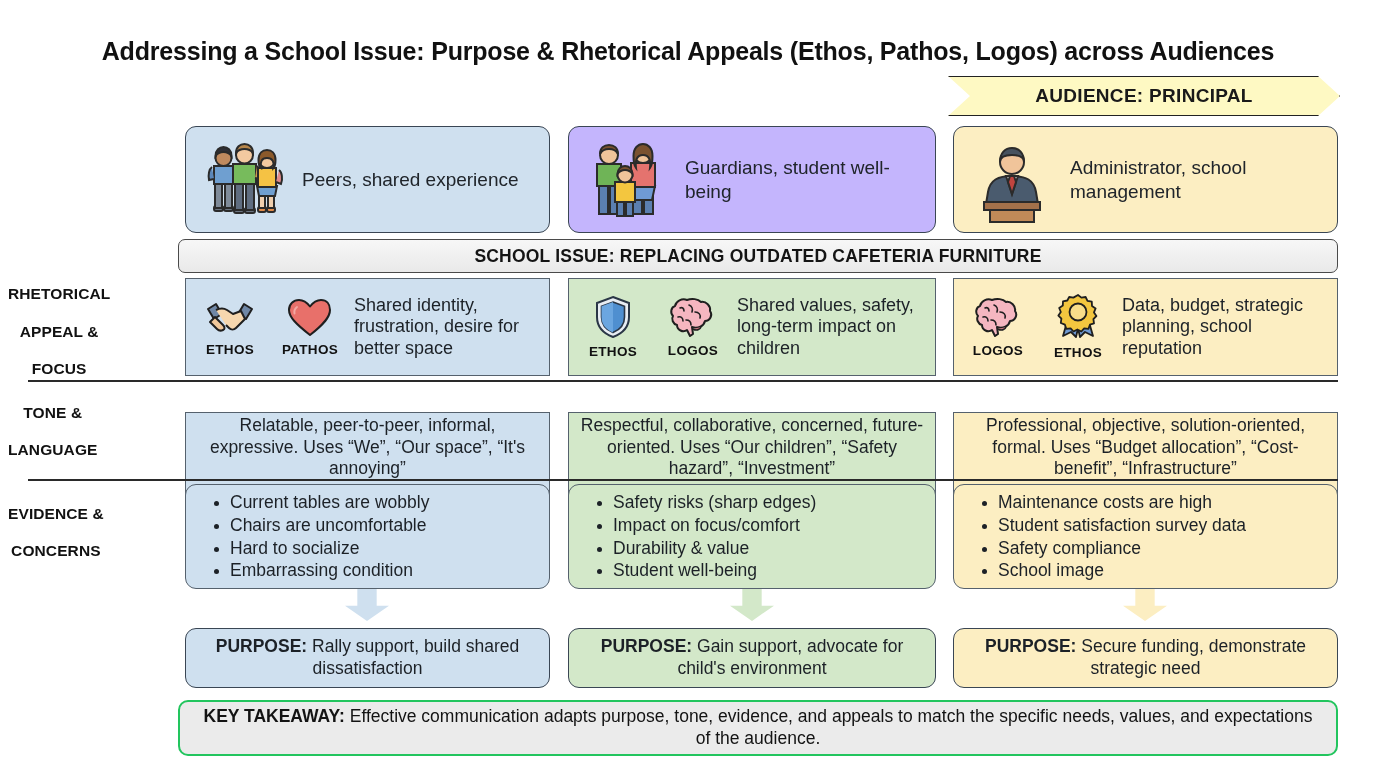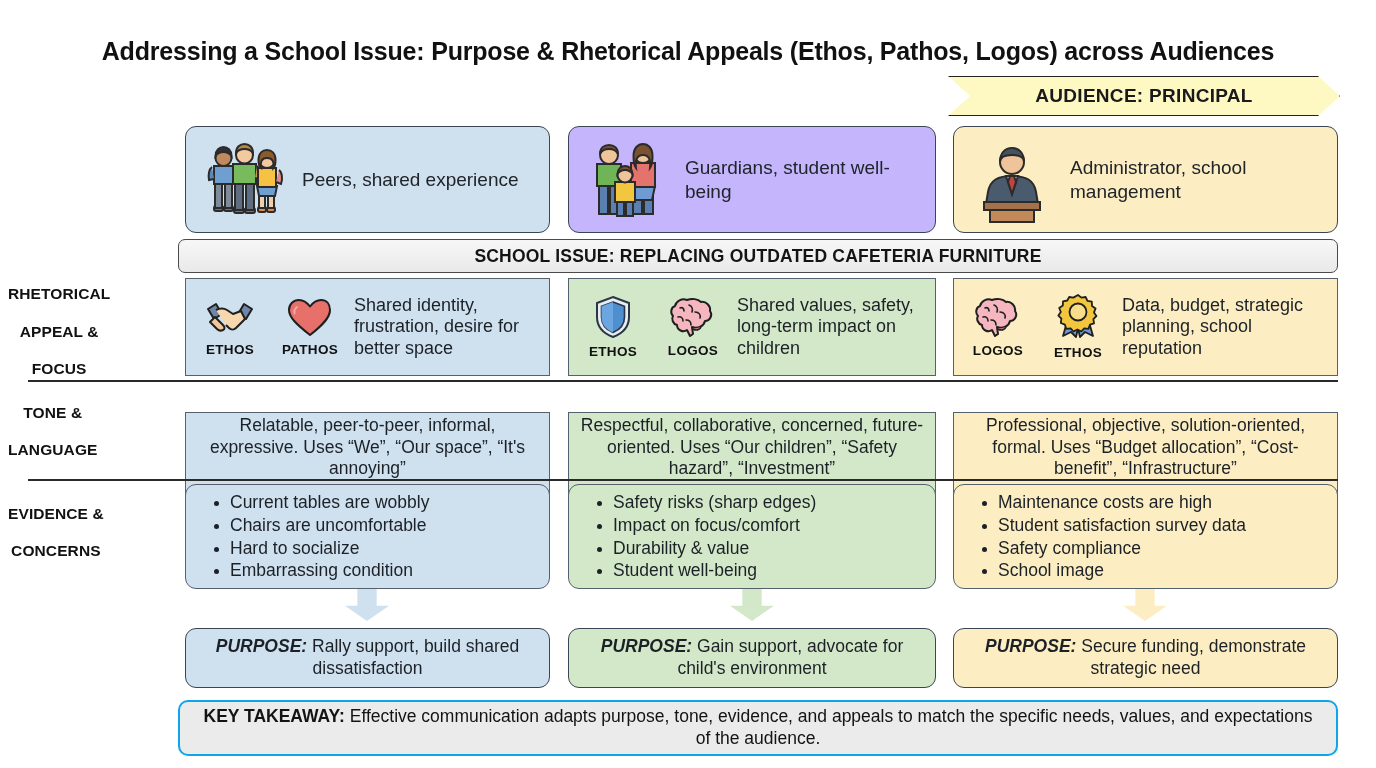--- a/index.html
+++ b/index.html
@@ -115,26 +115,26 @@
   .purpose{
     position:absolute;top:628px;height:60px;
     border:1.6px solid #3a4654;border-radius:11px;
     display:flex;align-items:center;justify-content:center;
     text-align:center;padding:2px 10px;box-sizing:border-box;
   }
   .purpose.u1{background:#cfe0ef;}
   .purpose.u2{background:#d3e8c9;}
   .purpose.u3{background:#fceec2;}
   .purpose .ptxt{font-size:17.5px;line-height:1.25;color:#1c2127;}
-  .purpose .ptxt b{font-weight:bold;font-style:italic;}
+  .purpose .ptxt b{font-weight:bold;}
 
   
   .takeaway{
     position:absolute;left:178px;top:700px;width:1160px;height:56px;
-    background:#ebebeb;border:2px solid #0ea5e9;border-radius:10px;
+    background:#ebebeb;border:2px solid #22c55e;border-radius:10px;
     display:flex;align-items:center;justify-content:center;text-align:center;
     box-sizing:border-box;padding:0 14px;
   }
   .takeaway .ktxt{font-size:17.5px;line-height:1.25;color:#131313;}
   .takeaway .ktxt b{font-weight:bold;}
 </style>
 </head>
 <body>
 
 <div class="page">

